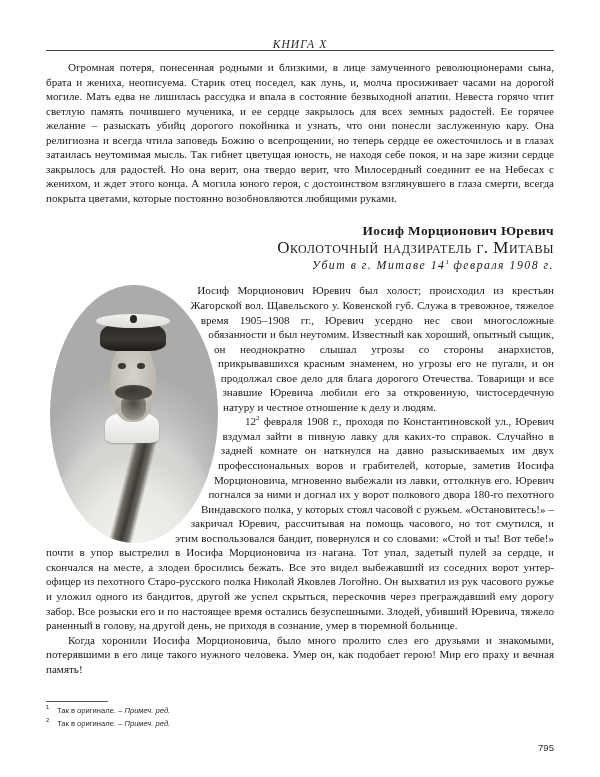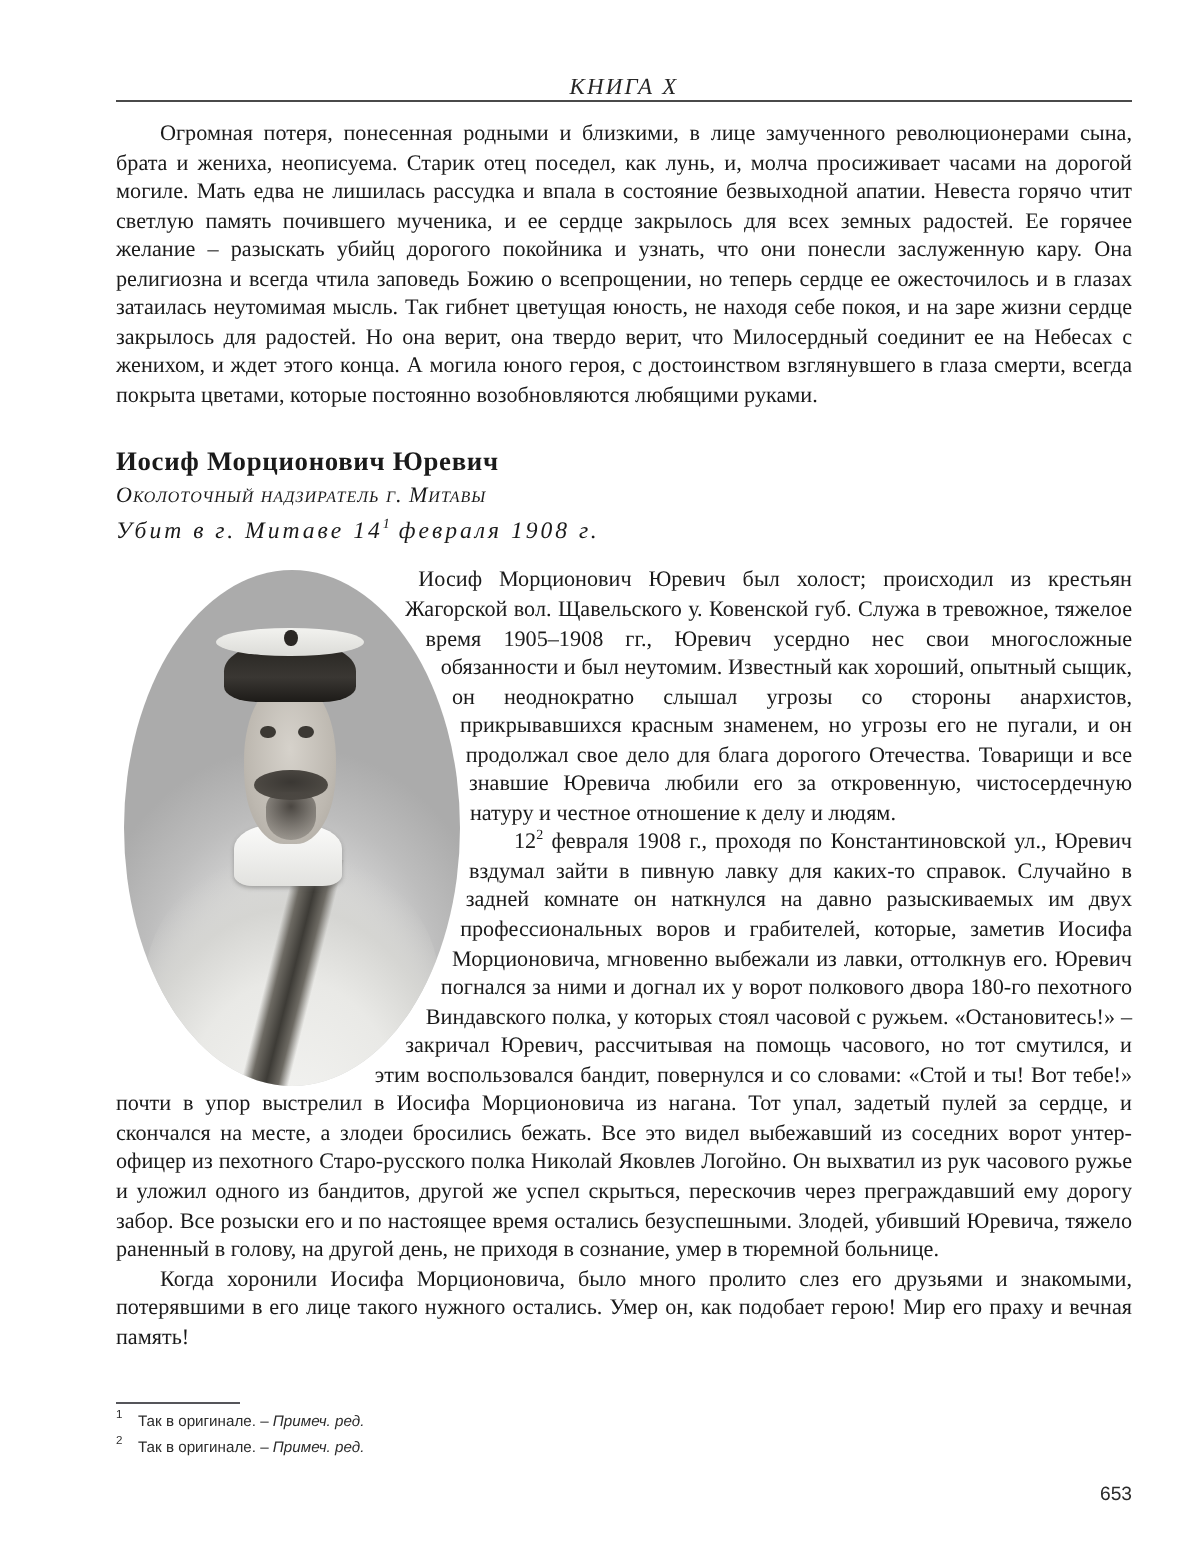--- a/index.html
+++ b/index.html
@@ -10,21 +10,21 @@
   body {
     width: 600px;
     height: 777px;
     position: relative;
     font-family: "Liberation Serif", "DejaVu Serif", serif;
     color: #1a1a1a;
     overflow: hidden;
   }
   .page {
     position: absolute;
-    left: 58px;
+    left: 46px;
     top: 0;
     width: 508px;
     height: 777px;
   }
 
   
   .header {
     position: absolute;
     top: 34px;
     left: 0;
@@ -60,35 +60,34 @@
     font-size: 11.1px;
     line-height: 14.55px;
     text-indent: 22px;
     hyphens: manual;
   }
 
   
   .entry-head {
     margin-top: 17px;
     margin-bottom: 10px;
-    text-align: left;
+    text-align: right;
   }
   .entry-name {
     font-size: 13.4px;
     font-weight: bold;
     letter-spacing: 0.35px;
     line-height: 17px;
   }
   .entry-role {
-    font-size: 11px;
+    font-size: 17px;
     line-height: 16px;
     font-variant: small-caps;
     letter-spacing: 0.5px;
     margin-top: 1px;
-    font-style: italic;
   }
   .entry-killed {
     font-size: 11.8px;
     font-style: italic;
     letter-spacing: 1.5px;
     line-height: 16px;
     margin-top: 1px;
   }
   sup.fn {
     font-size: 7px;
@@ -290,25 +289,25 @@
         <div class="ph-moustache"></div>
         <div class="ph-beard"></div>
         <div class="ph-cap"></div>
         <div class="ph-cap-band"></div>
         <div class="ph-cockade"></div>
       </div>
     </div>
 
     <p class="para">Иосиф Морционович Юревич был холост; происходил из крестьян Жагорской вол. Щавельского у. Ковенской губ. Служа в тревожное, тяжелое время 1905–1908 гг., Юревич усердно нес свои многосложные обязанности и был неутомим. Известный как хороший, опытный сыщик, он неоднократно слышал угрозы со стороны анархистов, прикрывавшихся красным знаменем, но угрозы его не пугали, и он продолжал свое дело для блага дорогого Отечества. Товарищи и все знавшие Юревича любили его за откровенную, чистосердечную натуру и честное отношение к делу и людям.</p>
     <p class="para"><span>12</span><sup class="fn">2</sup><span> февраля 1908 г., проходя по Константиновской ул., Юревич вздумал зайти в пивную лавку для каких-то справок. Случайно в задней комнате он наткнулся на давно разыскиваемых им двух профессиональных воров и грабителей, которые, заметив Иосифа Морционовича, мгновенно выбежали из лавки, оттолкнув его. Юревич погнался за ними и догнал их у ворот полкового двора 180-го пехотного Виндавского полка, у которых стоял часовой с ружьем. «Остановитесь!» – закричал Юревич, рассчитывая на помощь часового, но тот смутился, и этим воспользовался бандит, повернулся и со словами: «Стой и ты! Вот тебе!» почти в упор выстрелил в Иосифа Морционовича из нагана. Тот упал, задетый пулей за сердце, и скончался на месте, а злодеи бросились бежать. Все это видел выбежавший из соседних ворот унтер-офицер из пехотного Старо-русского полка Николай Яковлев Логойно. Он выхватил из рук часового ружье и уложил одного из бандитов, другой же успел скрыться, перескочив через преграждавший ему дорогу забор. Все розыски его и по настоящее время остались безуспешными. Злодей, убивший Юревича, тяжело раненный в голову, на другой день, не приходя в сознание, умер в тюремной больнице.</span></p>
-    <p class="para">Когда хоронили Иосифа Морционовича, было много пролито слез его друзьями и знакомыми, потерявшими в его лице такого нужного остались. Умер он, как подобает герою! Мир его праху и вечная память!</p>
+    <p class="para">Когда хоронили Иосифа Морционовича, было много пролито слез его друзьями и знакомыми, потерявшими в его лице такого нужного человека. Умер он, как подобает герою! Мир его праху и вечная память!</p>
 
   </div>
 
   <div class="footnotes">
     <div class="fn-rule"></div>
     <div class="fn-item"><span class="fn-marker">1</span><span>Так в оригинале. – </span><span class="fn-note">Примеч. ред.</span></div>
     <div class="fn-item"><span class="fn-marker">2</span><span>Так в оригинале. – </span><span class="fn-note">Примеч. ред.</span></div>
   </div>
 
-  <div class="page-number">653</div>
+  <div class="page-number">795</div>
 
 </div>
 
 </body></html>

